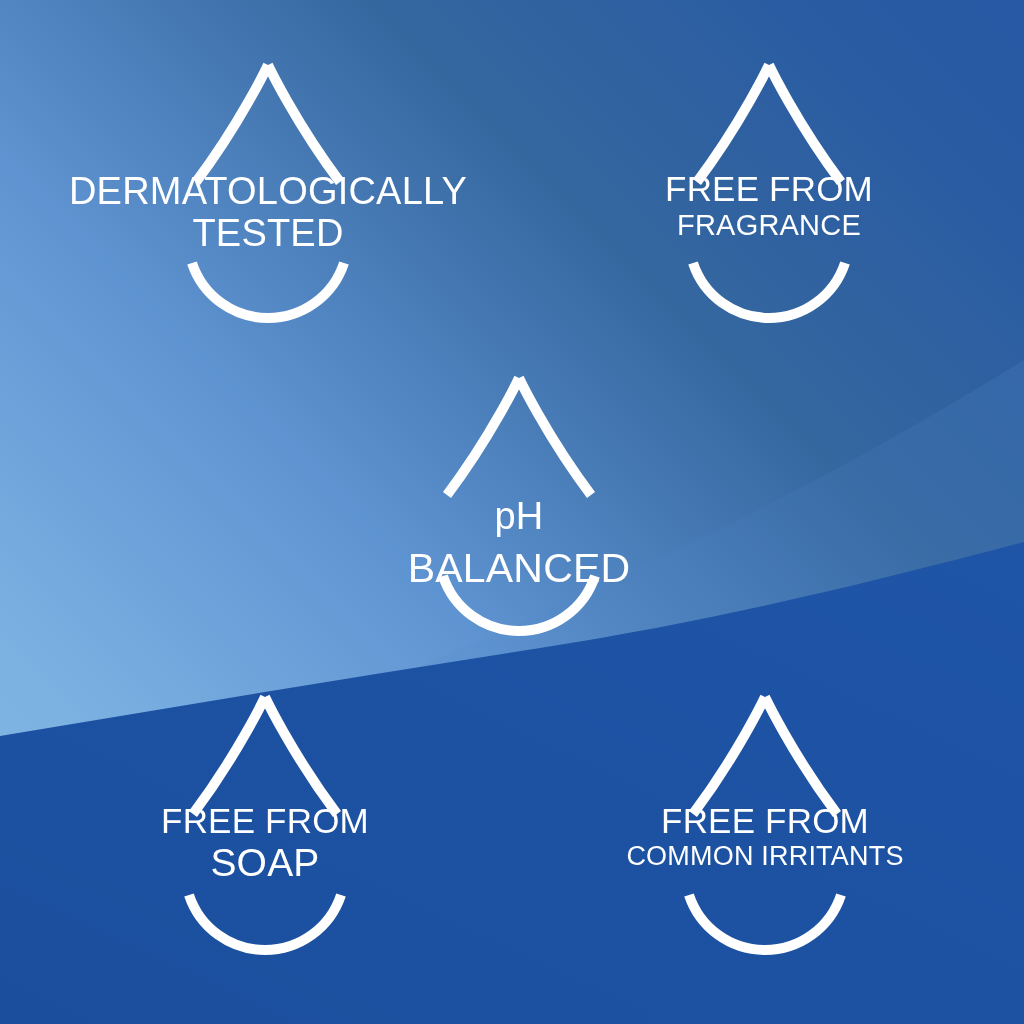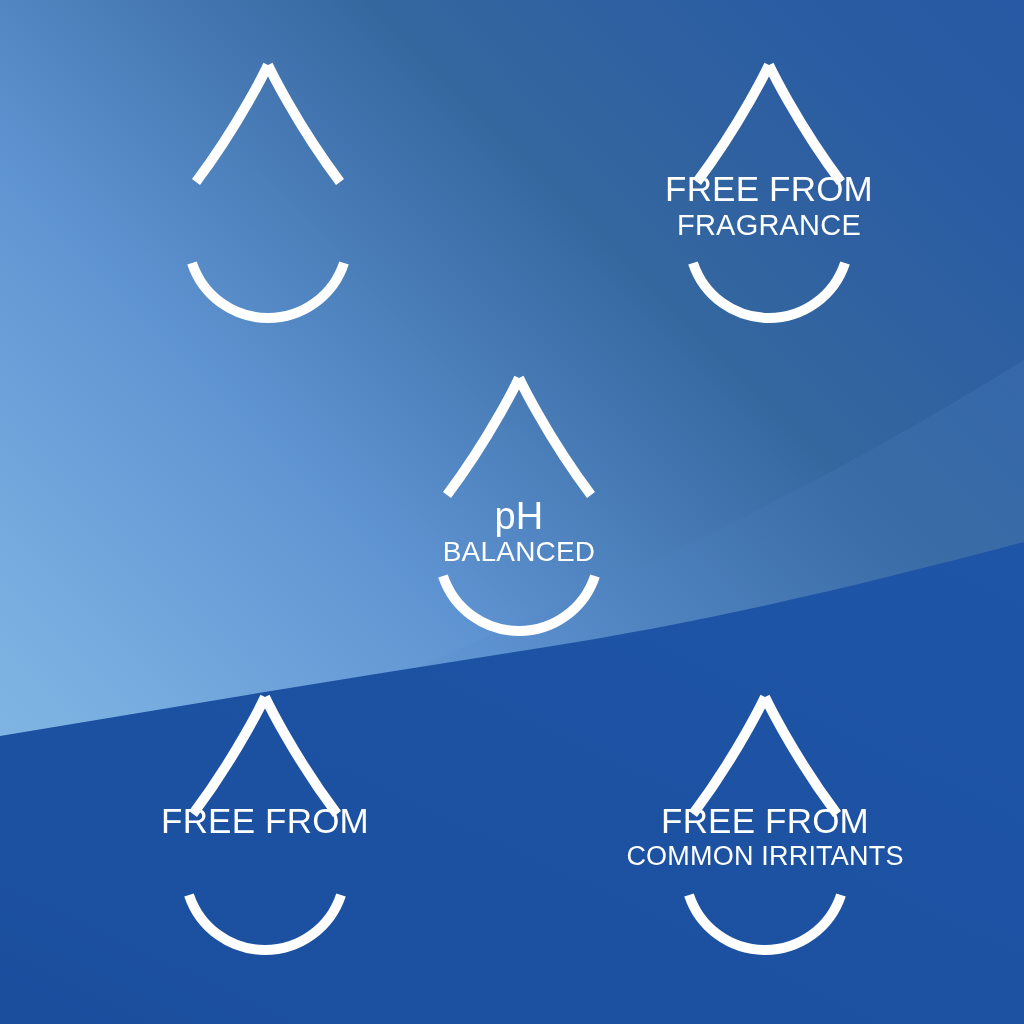--- a/index.html
+++ b/index.html
@@ -84,20 +84,24 @@
   </svg>
 
   <div class="badge" style="left:185px; top:60px; width:166px; height:268px;">
     <svg width="166" height="268" viewBox="0 0 166 268">
       <path d="M 83 5
                C 83 5 110 62 155 122
                M 83 5
                C 83 5 56 62 11 122" fill="none" stroke="#ffffff" stroke-width="10" stroke-linecap="butt"></path>
       <path d="M 7 203 A 80 80 0 0 0 159 203" fill="none" stroke="#ffffff" stroke-width="10" stroke-linecap="butt"></path>
     </svg>
+    <div class="labels" style="top:112px; left:83px;">
+      <span class="line l-reg" style="font-size:38px;">DERMATOLOGICALLY</span>
+      <span class="line l-bold" style="font-size:38px; margin-top:4px;">TESTED</span>
+    </div>
   </div>
 
   <div class="badge" style="left:686px; top:60px; width:166px; height:268px;">
     <svg width="166" height="268" viewBox="0 0 166 268">
       <path d="M 83 5
                C 83 5 110 62 155 122
                M 83 5
                C 83 5 56 62 11 122" fill="none" stroke="#ffffff" stroke-width="10" stroke-linecap="butt"></path>
       <path d="M 7 203 A 80 80 0 0 0 159 203" fill="none" stroke="#ffffff" stroke-width="10" stroke-linecap="butt"></path>
     </svg>
@@ -110,34 +114,35 @@
   <div class="badge" style="left:436px; top:373px; width:166px; height:268px;">
     <svg width="166" height="268" viewBox="0 0 166 268">
       <path d="M 83 5
                C 83 5 110 62 155 122
                M 83 5
                C 83 5 56 62 11 122" fill="none" stroke="#ffffff" stroke-width="10" stroke-linecap="butt"></path>
       <path d="M 7 203 A 80 80 0 0 0 159 203" fill="none" stroke="#ffffff" stroke-width="10" stroke-linecap="butt"></path>
     </svg>
     <div class="labels" style="top:124px; left:83px;">
       <span class="line l-reg" style="font-size:38px;">pH</span>
-      <span class="line l-bold" style="font-size:28px; margin-top:3px;">BALANCED</span>
+      <span class="line l-bold" style="font-size:41px; margin-top:13px;">BALANCED</span>
     </div>
   </div>
 
   <div class="badge" style="left:182px; top:692px; width:166px; height:268px;">
     <svg width="166" height="268" viewBox="0 0 166 268">
       <path d="M 83 5
                C 83 5 110 62 155 122
                M 83 5
                C 83 5 56 62 11 122" fill="none" stroke="#ffffff" stroke-width="10" stroke-linecap="butt"></path>
       <path d="M 7 203 A 80 80 0 0 0 159 203" fill="none" stroke="#ffffff" stroke-width="10" stroke-linecap="butt"></path>
     </svg>
     <div class="labels" style="top:111px; left:83px;">
       <span class="line l-bold" style="font-size:35px;">FREE FROM</span>
+      <span class="line l-reg" style="font-size:39px; margin-top:5px;">SOAP</span>
     </div>
   </div>
 
   <div class="badge" style="left:682px; top:692px; width:166px; height:268px;">
     <svg width="166" height="268" viewBox="0 0 166 268">
       <path d="M 83 5
                C 83 5 110 62 155 122
                M 83 5
                C 83 5 56 62 11 122" fill="none" stroke="#ffffff" stroke-width="10" stroke-linecap="butt"></path>
       <path d="M 7 203 A 80 80 0 0 0 159 203" fill="none" stroke="#ffffff" stroke-width="10" stroke-linecap="butt"></path>

